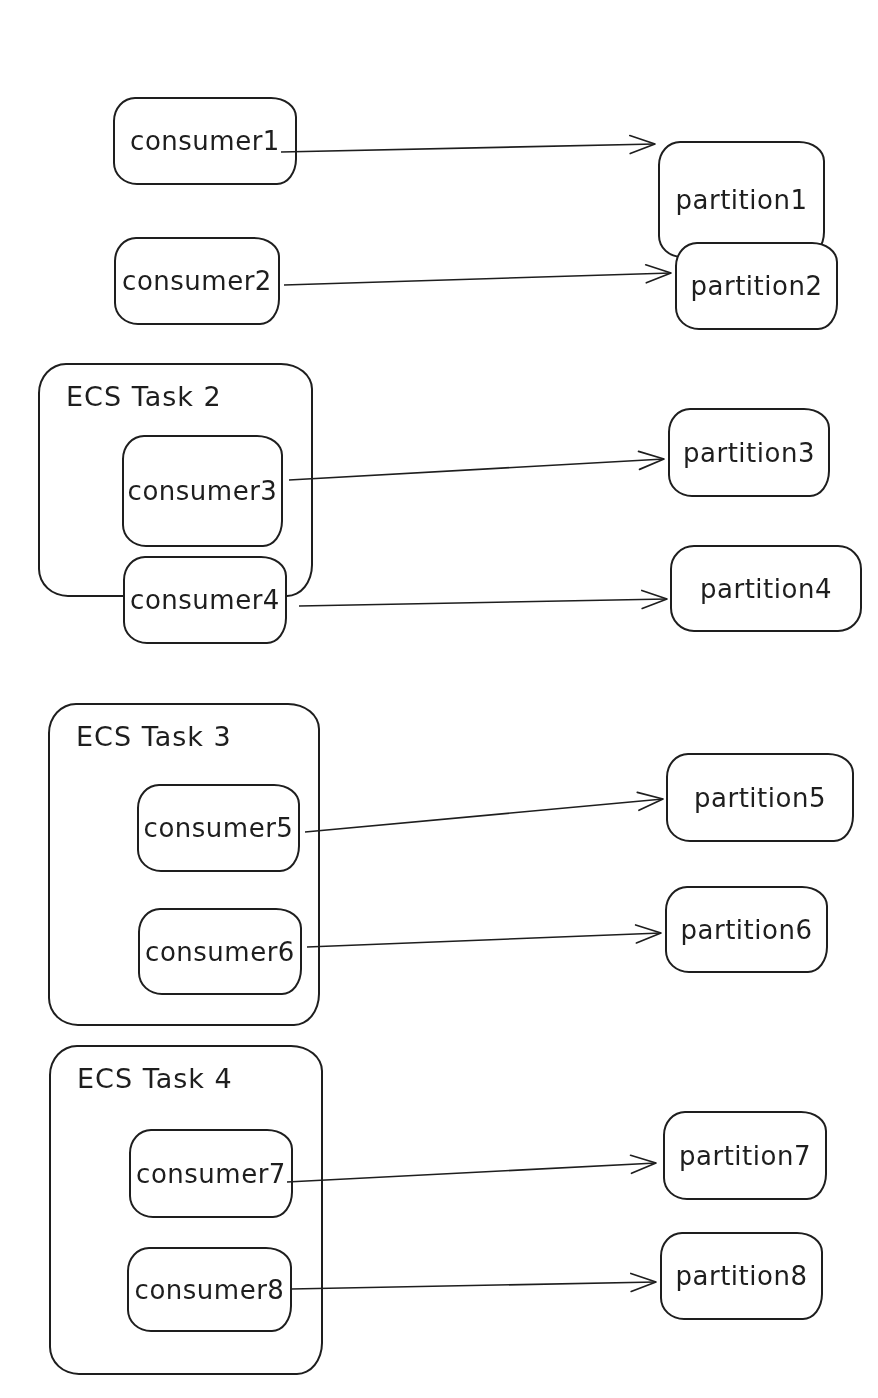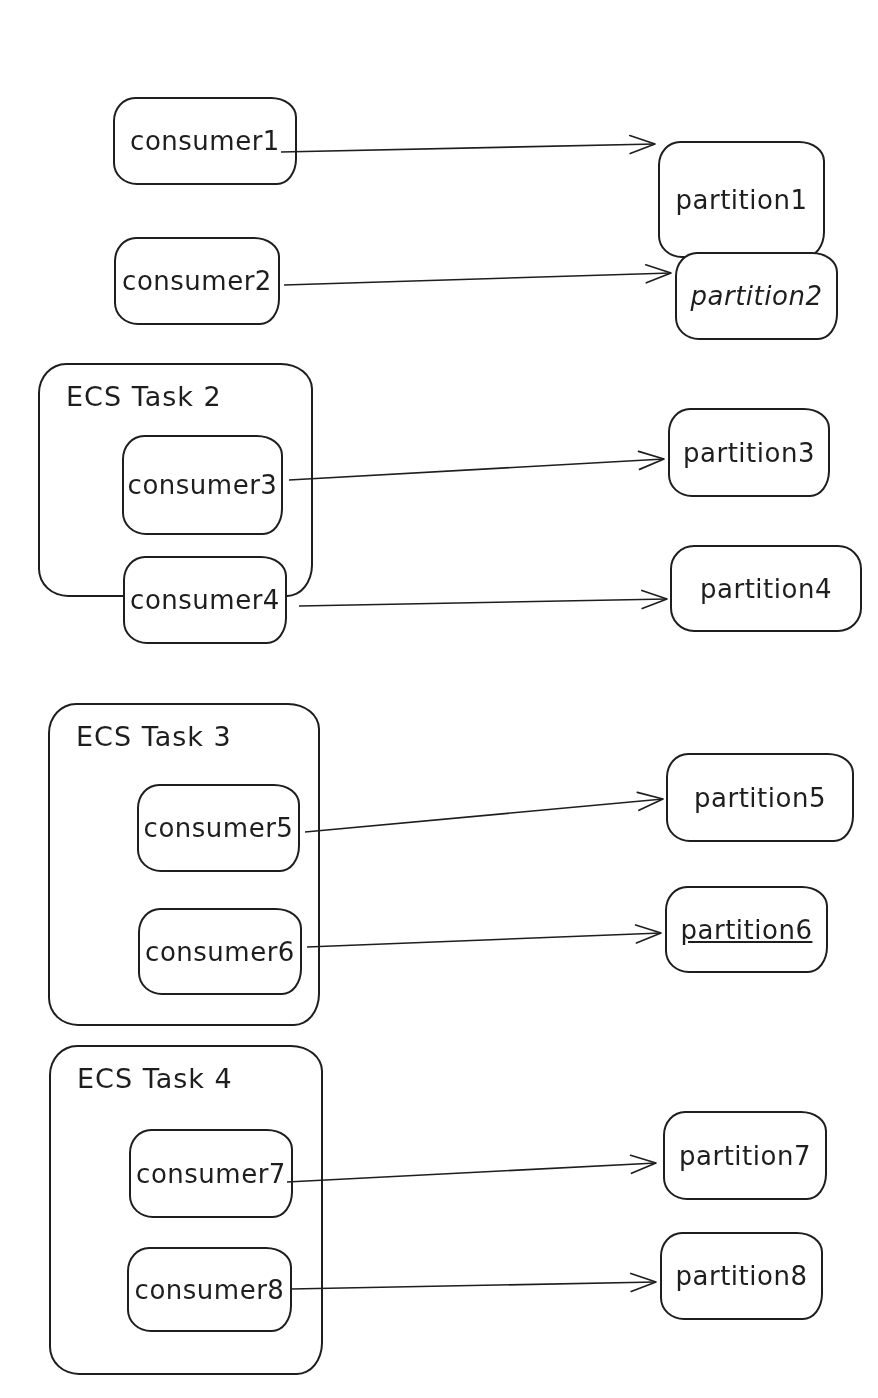--- a/index.html
+++ b/index.html
@@ -53,34 +53,34 @@
 
   
   #t1 { left: 28px;  top: 24px;   width: 272px; height: 328px; }
   #t2 { left: 38px;  top: 363px;  width: 275px; height: 234px; padding-left: 24px; }
   #t3 { left: 48px;  top: 703px;  width: 272px; height: 323px; }
   #t4 { left: 49px;  top: 1045px; width: 274px; height: 330px; }
 
   
   #c1 { left: 113px; top: 97px;   width: 184px; height: 88px; }
   #c2 { left: 114px; top: 237px;  width: 166px; height: 88px; text-align: center; }
-  #c3 { left: 122px; top: 435px;  width: 161px; height: 100px; }
+  #c3 { left: 122px; top: 435px;  width: 161px; height: 112px; }
   #c4 { left: 123px; top: 556px;  width: 164px; height: 88px; }
   #c5 { left: 137px; top: 784px;  width: 163px; height: 88px; }
   #c6 { left: 138px; top: 908px;  width: 164px; height: 87px; }
   #c7 { left: 129px; top: 1129px; width: 164px; height: 89px; }
   #c8 { left: 127px; top: 1247px; width: 165px; height: 85px; }
 
   
   #p1 { left: 658px; top: 112px;  width: 167px; height: 117px; margin-top: 29px; }
-  #p2 { left: 675px; top: 252px;  width: 163px; height: 88px; font-style: italic; }
+  #p2 { left: 675px; top: 242px;  width: 163px; height: 88px; }
   #p3 { left: 668px; top: 408px;  width: 162px; height: 89px; }
   #p4 { left: 670px; top: 545px;  width: 192px; height: 87px; border-radius: 24px; }
   #p5 { left: 666px; top: 753px;  width: 188px; height: 89px; }
-  #p6 { left: 665px; top: 886px;  width: 163px; height: 87px; text-decoration: underline; }
+  #p6 { left: 665px; top: 886px;  width: 163px; height: 87px; }
   #p7 { left: 663px; top: 1111px; width: 164px; height: 89px; }
   #p8 { left: 660px; top: 1232px; width: 163px; height: 88px; }
 </style>
 </head>
 <body>
 
 <div class="canvas">
 
   <div class="box task" id="t2">
     <div class="task-label">ECS Task 2</div>

